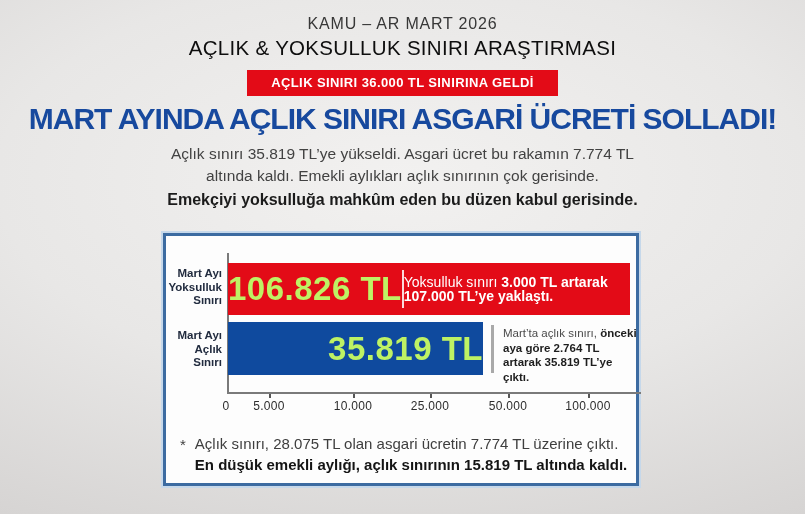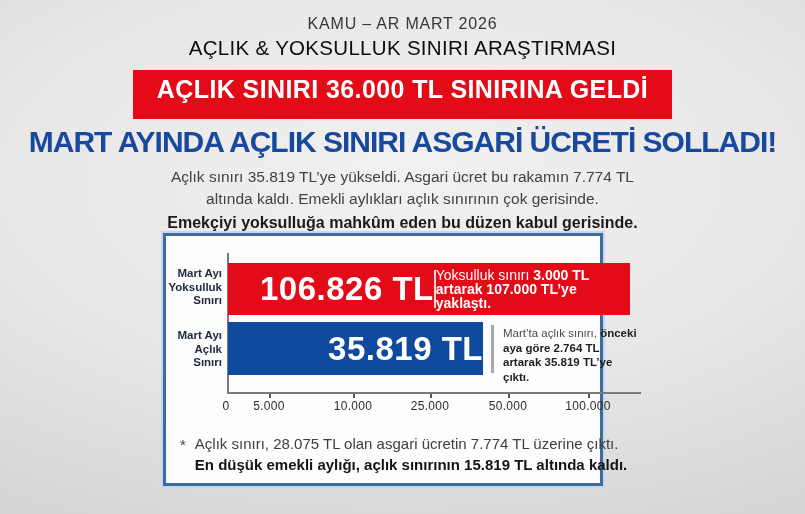--- a/index.html
+++ b/index.html
@@ -6,44 +6,44 @@
   body { font-family:"Liberation Sans", sans-serif; }
   .poster {
     position:relative; width:805px; height:514px; overflow:hidden;
     background: radial-gradient(120% 95% at 50% 35%, #f2f1f0 0%, #e8e7e6 42%, #d6d4d3 80%, #c3c1c0 100%);
   }
   .kicker { padding-top:15px; text-align:center; font-size:16px; color:#373737; letter-spacing:.8px; }
   .title  { margin-top:3px; text-align:center; font-size:20.5px; font-weight:400; color:#0e0e0e; letter-spacing:.3px; }
   .banner-row { margin-top:10px; text-align:center; }
   .banner {
     display:inline-block; background:#e30b17; color:#ffffff;
-    font-size:25px; font-weight:700; letter-spacing:.4px; padding:5px 24px 15px;
+    font-size:13px; font-weight:700; letter-spacing:.4px; padding:5px 24px 6px;
   }
   .headline { margin-top:6px; text-align:center; font-size:30px; font-weight:700; color:#17499e; letter-spacing:-1px; }
   .intro { margin-top:7px; text-align:center; font-size:15.5px; color:#424242; line-height:1.42; }
   .intro .emph { display:block; margin-top:2px; font-size:16px; font-weight:700; color:#1b1b1b; }
 
   .card {
-    position:absolute; left:163px; top:233px; width:440px; height:253px;
+    position:absolute; left:163px; top:233px; width:476px; height:253px;
     background:#fdfdfd; border:3px solid #3c6ba1; box-shadow:0 0 0 2px #c6d8ea;
   }
   .cat { position:absolute; left:0; width:56px; text-align:right; font-size:11.5px; font-weight:700;
          color:#222c3f; line-height:13.5px; white-space:pre-line; }
   .cat-poverty { top:31px; }
   .cat-hunger  { top:93px; }
 
   .axis-y { position:absolute; left:61px; top:17px; width:2px; height:140px; background:#7a7a7a; }
   .axis-x { position:absolute; left:61px; top:156px; width:414px; height:2px; background:#7a7a7a; }
   .tick-mark  { position:absolute; top:158px; width:2px; height:4px; background:#555; }
   .tick-label { position:absolute; top:163px; transform:translateX(-50%); font-size:12px; color:#2d2d2d; letter-spacing:.3px; }
 
   .bar { position:absolute; left:62px; display:flex; align-items:center; }
   .bar-poverty { top:27px; width:402px; height:52px; background:#e30b17; }
   .bar-hunger  { top:86px; width:255px; height:53px; background:#0f4a9e; justify-content:flex-end; }
-  .bar-value { color:#ffffff; font-weight:700; font-size:33px; letter-spacing:.5px; white-space:nowrap;padding-left:32px; }
+  .bar-value { color:#bef264; font-weight:700; font-size:33px; letter-spacing:.5px; white-space:nowrap; }
   .bar-poverty .bar-value { flex:0 0 172px; text-align:center; }
   .vdivider { flex:0 0 2px; height:38px; background:rgba(255,255,255,.85); }
   .bar-note { color:#fff; font-size:14px; line-height:14px; width:205px; }
   .bar-note b { font-weight:700; }
 
   .gray-divider { position:absolute; left:325px; top:89px; width:3px; height:48px; background:#a9a9a9; }
   .hunger-note { position:absolute; left:337px; top:90px; width:134px; font-size:11.5px; line-height:14.5px; color:#4a4a4a; }
   .hunger-note b { color:#1e1e1e; font-weight:700; }
 
   .footnote { position:absolute; left:14px; top:197px; width:452px; display:flex; gap:9px;

